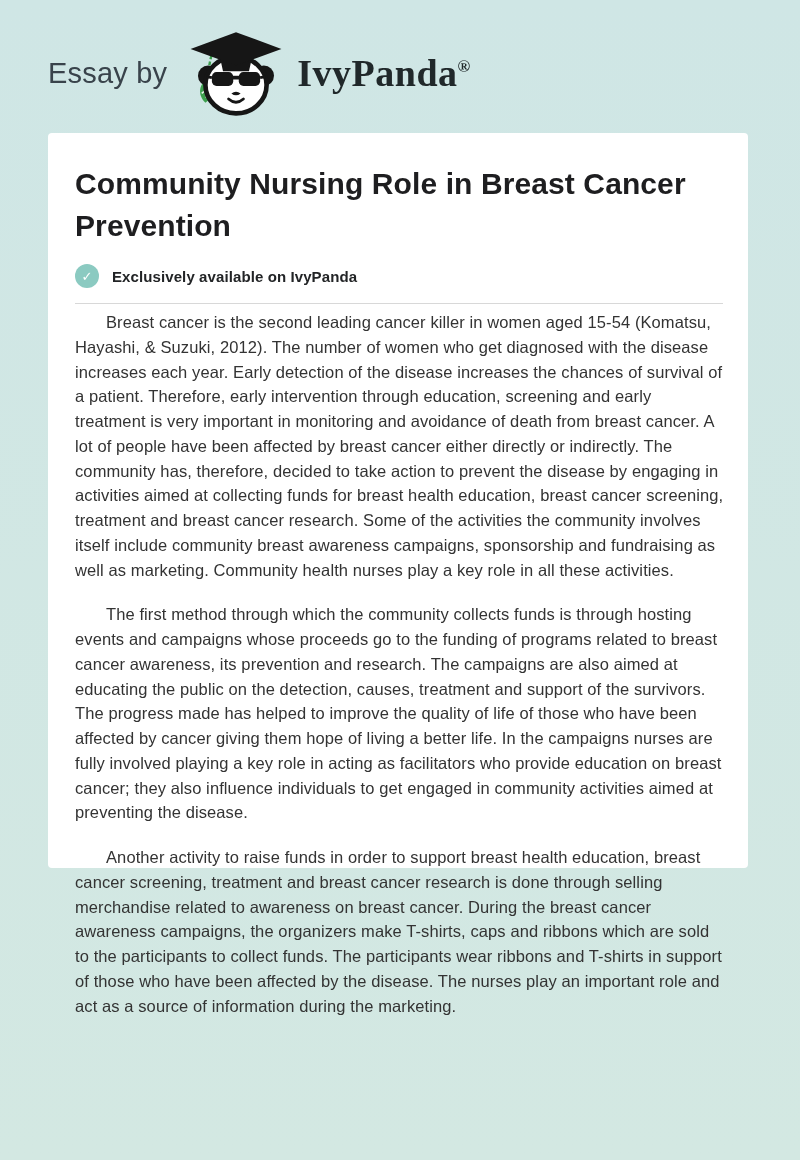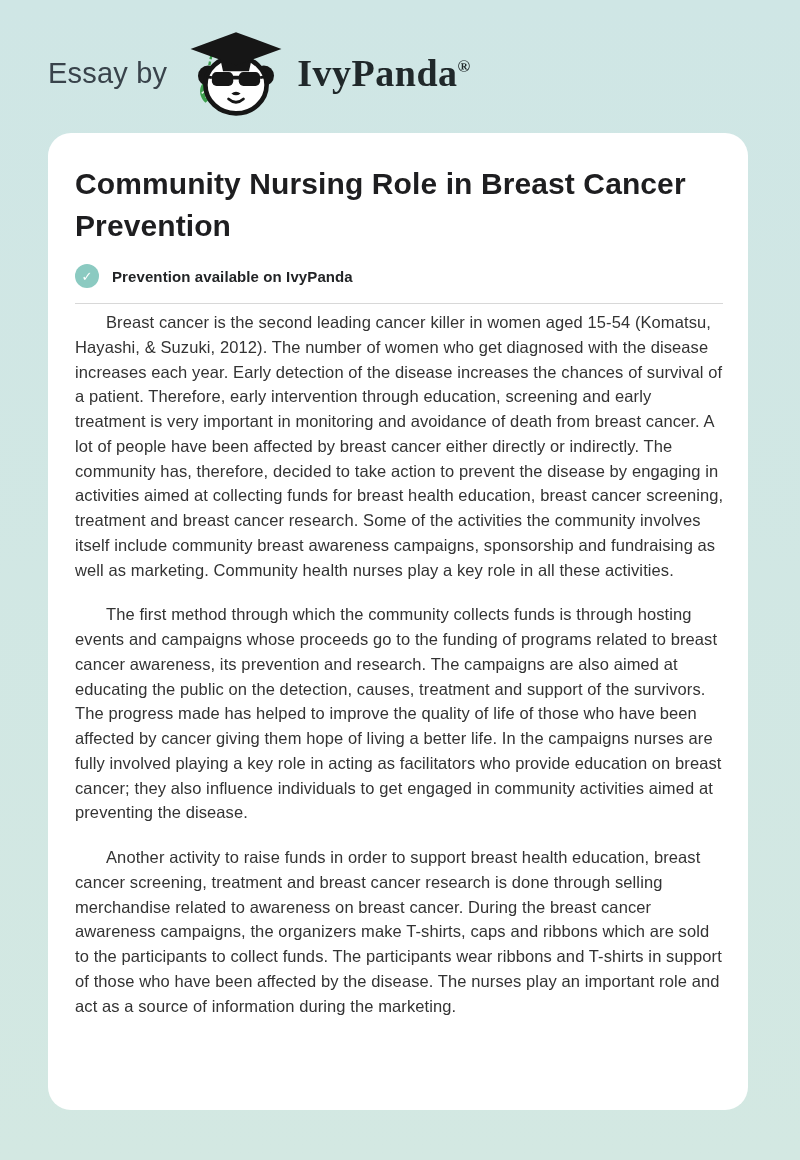--- a/index.html
+++ b/index.html
@@ -41,24 +41,24 @@
   }
   .brand sup {
     font-size: 17px;
     vertical-align: super;
     line-height: 0;
   }
 
   
   .card {
     width: 700px;
-    height: 977px;
+    height: 735px;
     margin: 17px 0 0 48px;
     background: #ffffff;
-    border-radius: 23px;
+    border-radius: 4px;
     padding: 30px 25px 0 27px;
   }
   .card-title {
     font-size: 30px;
     font-weight: 700;
     color: #1e1e20;
     line-height: 42px;
     letter-spacing: 0.1px;
     max-width: 640px;
   }
@@ -142,21 +142,21 @@
     </span>
 
     <span class="brand"><span>IvyPanda</span><sup>®</sup></span>
   </div>
 
   <div class="card">
     <h1 class="card-title">Community Nursing Role in Breast Cancer Prevention</h1>
 
     <div class="badge">
       <span class="check-circle">✓</span>
-      <span class="badge-text">Prevention available on IvyPanda</span>
+      <span class="badge-text">Exclusively available on IvyPanda</span>
     </div>
 
     <hr class="divider">
 
     <div class="essay-body">
       <p>Breast cancer is the second leading cancer killer in women aged 15-54 (Komatsu, Hayashi, &amp; Suzuki, 2012). The number of women who get diagnosed with the disease increases each year. Early detection of the disease increases the chances of survival of a patient. Therefore, early intervention through education, screening and early treatment is very important in monitoring and avoidance of death from breast cancer. A lot of people have been affected by breast cancer either directly or indirectly. The community has, therefore, decided to take action to prevent the disease by engaging in activities aimed at collecting funds for breast health education, breast cancer screening, treatment and breast cancer research. Some of the activities the community involves itself include community breast awareness campaigns, sponsorship and fundraising as well as marketing. Community health nurses play a key role in all these activities.</p>
       <p>The first method through which the community collects funds is through hosting events and campaigns whose proceeds go to the funding of programs related to breast cancer awareness, its prevention and research. The campaigns are also aimed at educating the public on the detection, causes, treatment and support of the survivors. The progress made has helped to improve the quality of life of those who have been affected by cancer giving them hope of living a better life. In the campaigns nurses are fully involved playing a key role in acting as facilitators who provide education on breast cancer; they also influence individuals to get engaged in community activities aimed at preventing the disease.</p>
       <p>Another activity to raise funds in order to support breast health education, breast cancer screening, treatment and breast cancer research is done through selling merchandise related to awareness on breast cancer. During the breast cancer awareness campaigns, the organizers make T-shirts, caps and ribbons which are sold to the participants to collect funds. The participants wear ribbons and T-shirts in support of those who have been affected by the disease. The nurses play an important role and act as a source of information during the marketing.</p>
     </div>
   </div>

